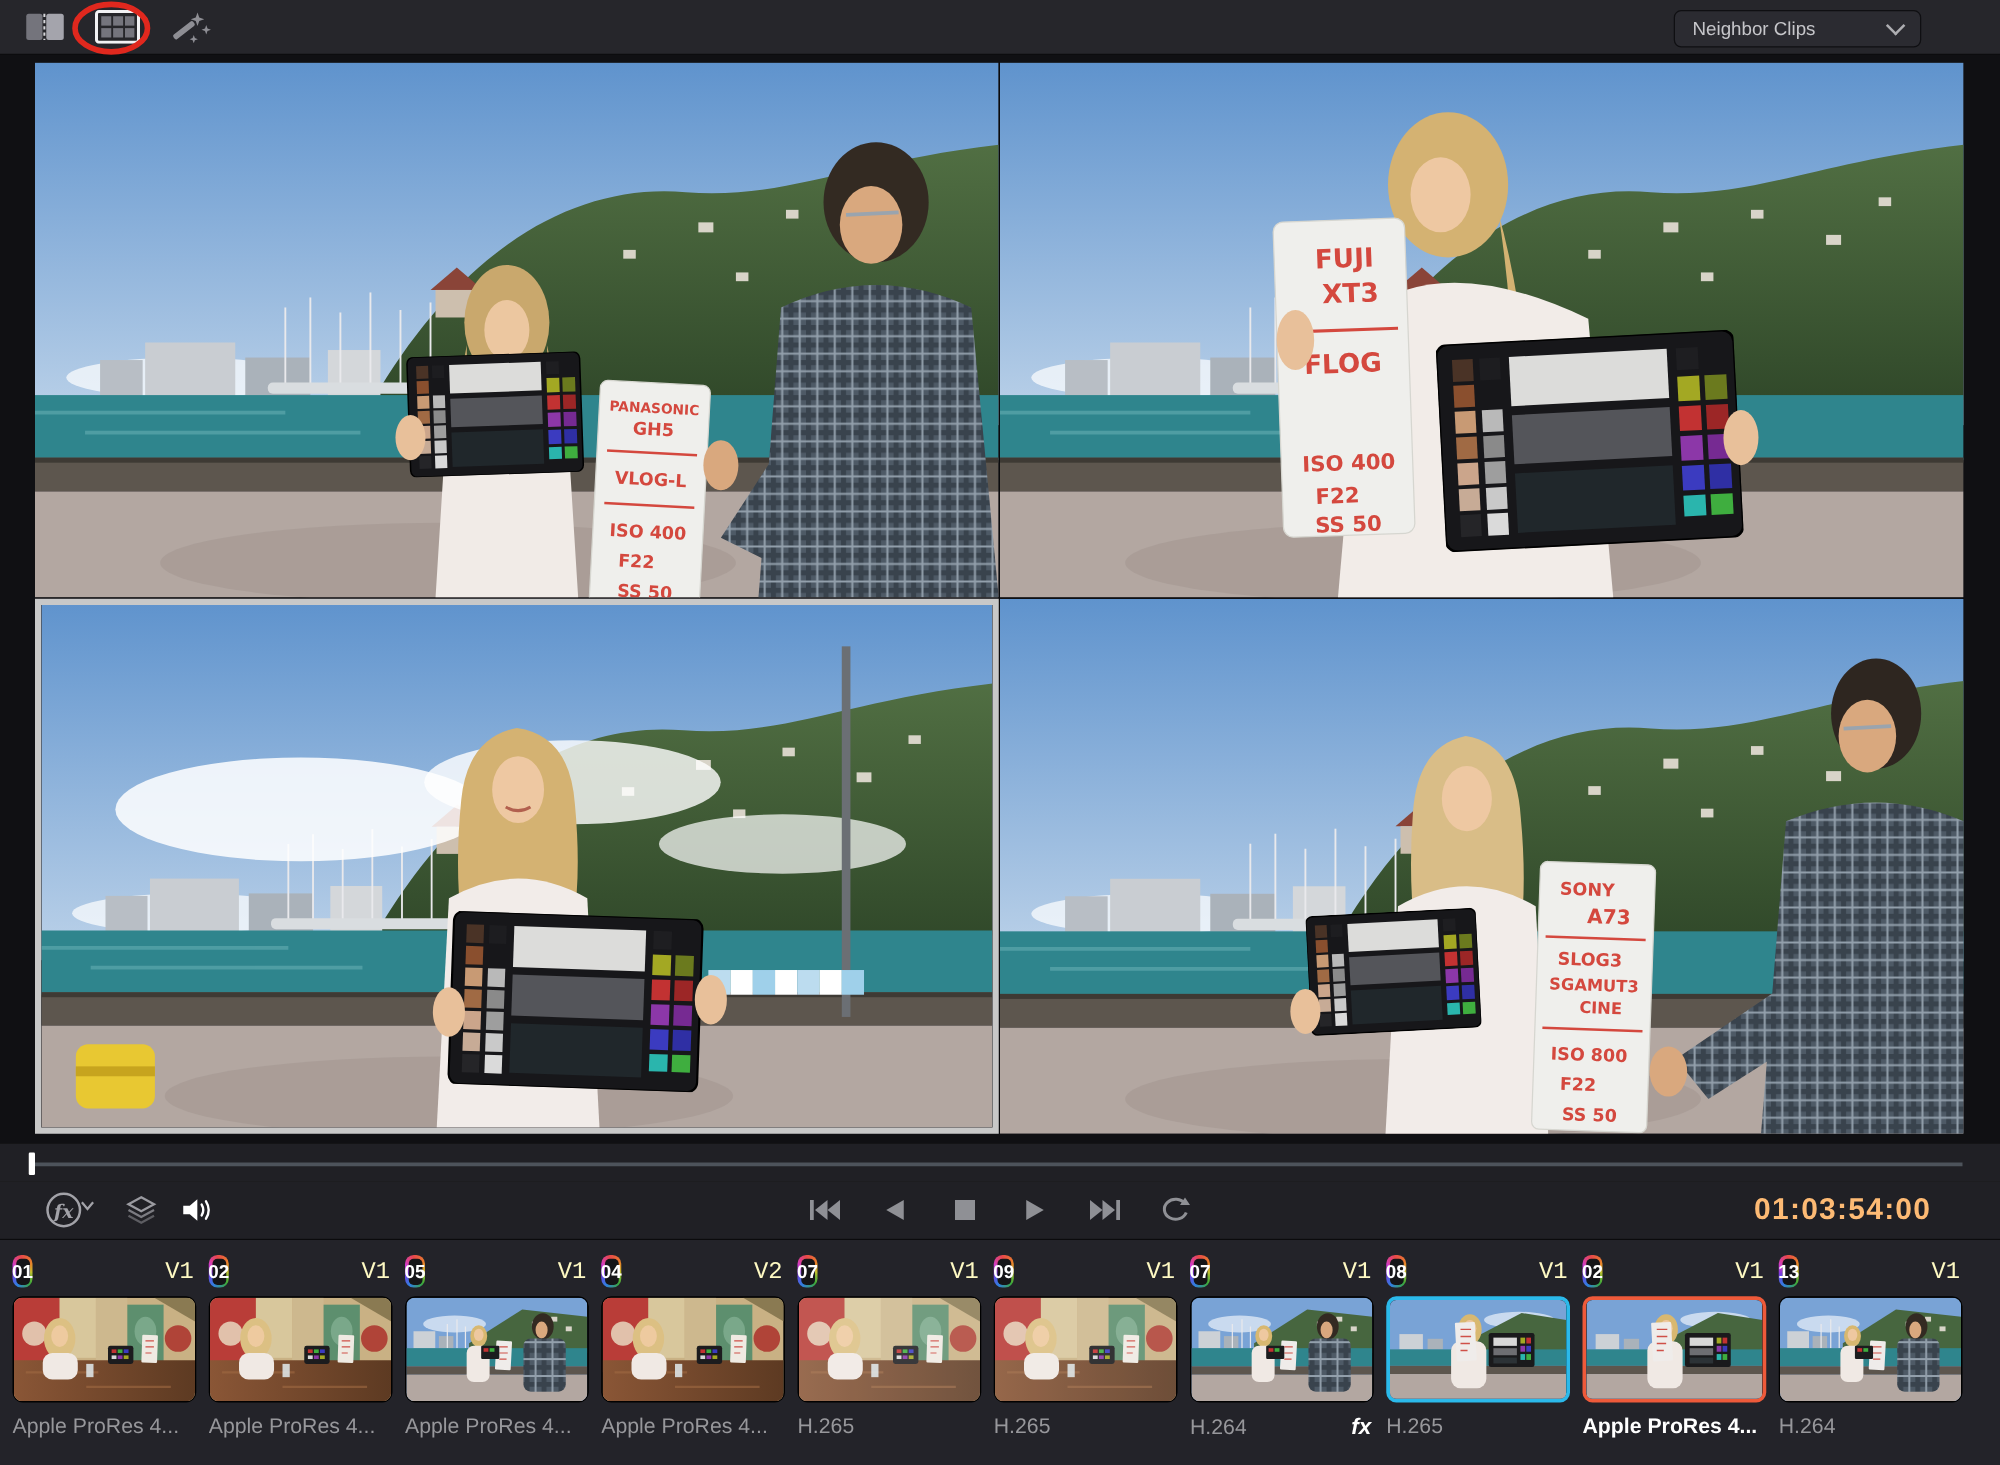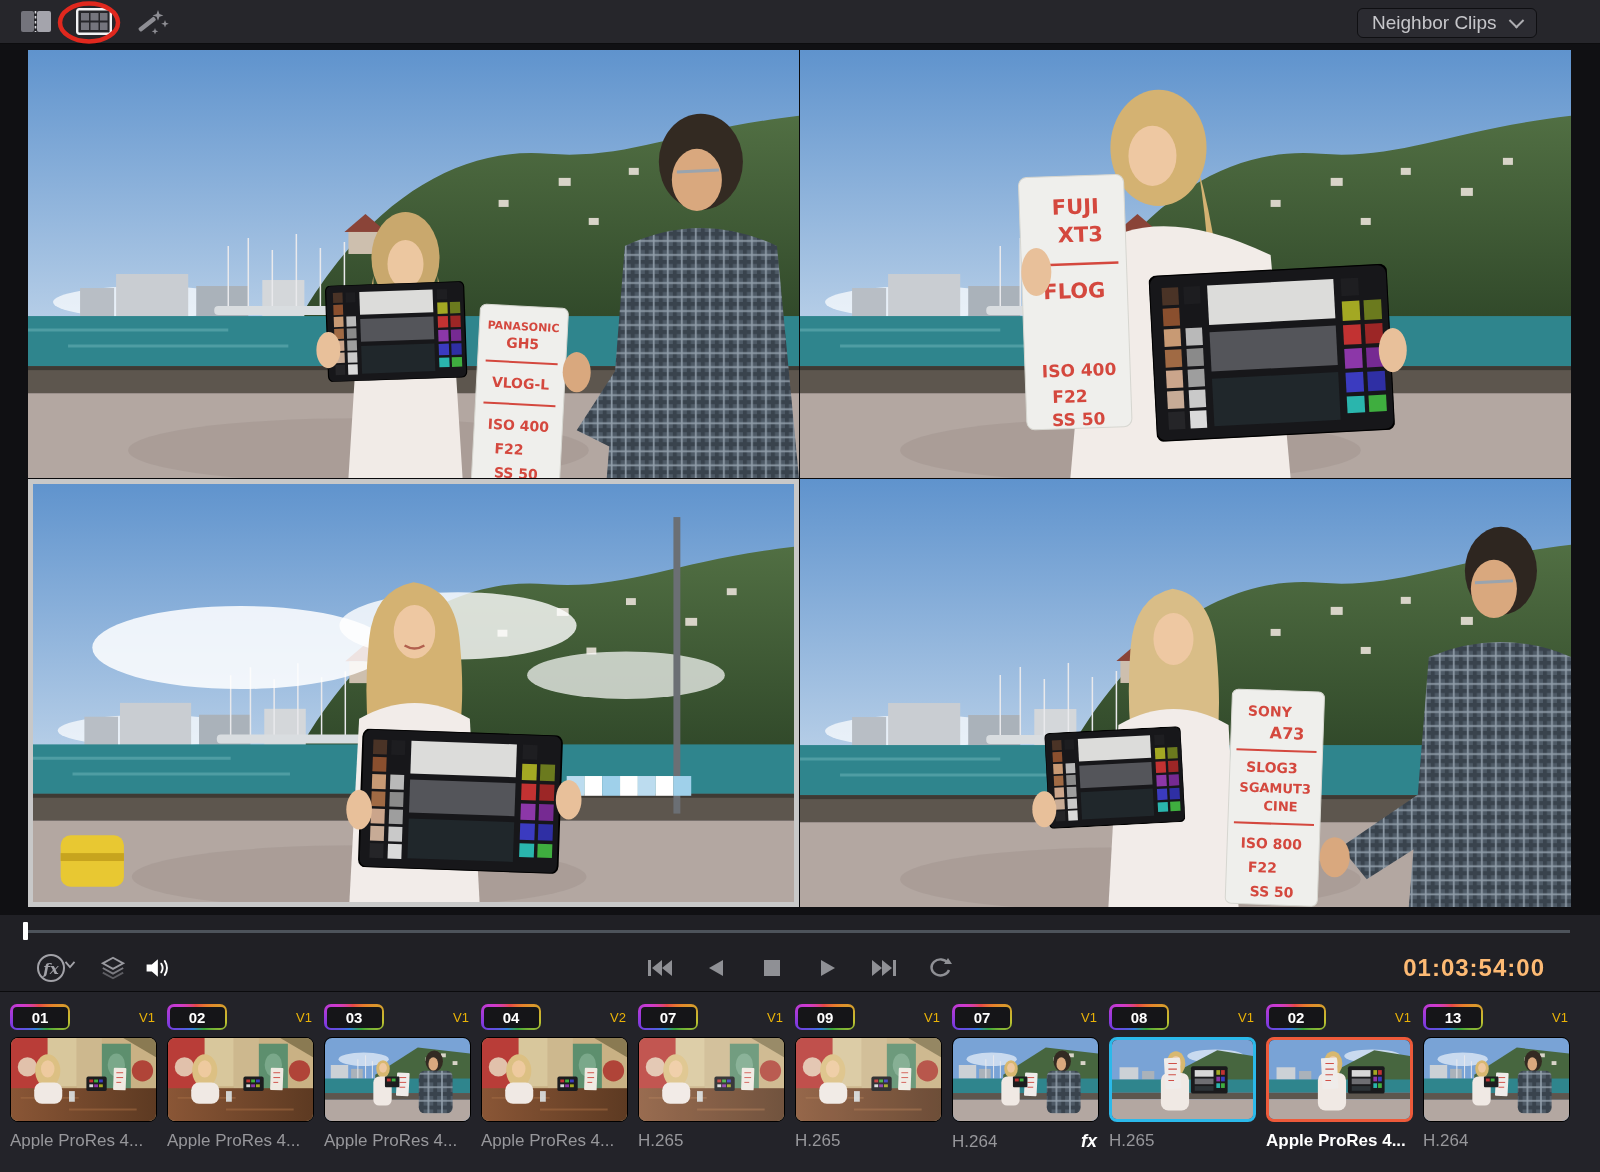--- a/index.html
+++ b/index.html
@@ -5,23 +5,23 @@
   * { margin:0; padding:0; box-sizing:border-box; }
   html,body { width:1600px; height:1172px; background:#101013; overflow:hidden;
     font-family:"Liberation Sans", sans-serif; }
 
   
   .toolbar { position:relative; height:44px; background:#26262b; display:flex; align-items:center;
     border-bottom:1px solid #0c0c0e; }
   .tb-icons { display:flex; align-items:center; gap:22px; margin-left:18px; }
   .tb-btn { width:36px; height:28px; display:flex; align-items:center; justify-content:center; cursor:pointer; }
   .annot { position:absolute; left:56px; top:0; width:66px; height:44px; pointer-events:none; }
-  .dropdown { position:absolute; right:63px; top:8px; width:180px; height:30px; background:#2b2b31;
+  .dropdown { position:absolute; right:63px; top:8px; width:198px; height:30px; background:#2b2b31;
     border:1px solid #0f0f12; border-radius:6px; display:flex; align-items:center;
-    justify-content:space-between; padding:0 14px; color:#c6c6ca; font-size:19px; cursor:pointer; }
+    justify-content:space-between; padding:0 14px; color:#c6c6ca; font-size:15px; cursor:pointer; }
   .chev { width:11px; height:11px; border-right:2px solid #aeaeb2; border-bottom:2px solid #aeaeb2;
     transform:rotate(45deg) translate(-2px,-2px); }
 
   
   .viewer { position:relative; height:871px; background:#101013; padding:6px 29px 8px 28px; }
   .vgrid { display:grid; width:1543px; height:857px; grid-template-columns:1fr 1fr;
     grid-template-rows:1fr 1fr; gap:1px; background:#0a0a0c; }
   .quad { position:relative; overflow:hidden; background:#1a1a1e; }
   .quad svg { display:block; width:100%; height:100%; }
   .quad.selected { border:5px solid #c8c8c8; }
@@ -33,25 +33,25 @@
   .transport { position:relative; height:46px; background:#202025; display:flex; align-items:center; }
   .t-left { display:flex; align-items:center; gap:18px; margin-left:36px; }
   .t-center { position:absolute; left:50%; transform:translateX(-50%); display:flex; align-items:center; gap:30px; }
   .t-btn { width:26px; height:24px; display:flex; align-items:center; justify-content:center; cursor:pointer; }
   .timecode { position:absolute; right:55px; color:#fdba74; font-size:24px; font-weight:bold; letter-spacing:1px; }
 
   
   .filmstrip { height:181px; background:#232329; border-top:1px solid #0b0b0d; display:flex; padding:12px 0 0 10px; }
   .clip { width:147px; margin-right:10px; flex:none; }
   .clip-head { display:flex; align-items:center; justify-content:space-between; height:26px; margin-bottom:7px; }
-  .badge { width:60px; height:26px; border-radius:7px; padding:2.5px;
+  .badge { width:16px; height:26px; border-radius:7px; padding:2.5px;
     background:conic-gradient(from 200deg, #2f7fe0,#7a3ae0,#cf3ad0,#e8484a,#e8822a,#c0c030,#3aa83a,#2f7fe0); }
   .badge span { display:flex; width:100%; height:100%; background:#151518; border-radius:4px;
     align-items:center; justify-content:center; color:#fff; font-weight:bold; font-size:15px; }
-  .track { color:#eab308; font-size:13px; margin-right:2px; }
+  .track { color:#fef9c3; font-size:19px; margin-right:2px;font-family:Liberation Mono, monospace; }
   .thumb { height:85px; border-radius:8px; overflow:hidden; border:1px solid #000; background:#000; cursor:pointer; }
   .thumb.cur { border:3px solid #2bb9ea; }
   .thumb.cmp { border:3px solid #ee5a3a; }
   .thumb svg { display:block; width:100%; height:100%; }
   .codec-row { display:flex; align-items:baseline; justify-content:space-between; margin-top:9px; padding-right:2px; }
   .codec { color:#97979b; font-size:17px; white-space:nowrap; overflow:hidden; }
   .codec.em { color:#ffffff; font-weight:bold; }
   .fxb { color:#ffffff; font-size:18px; font-weight:bold; font-style:italic; }
   .sign-t { fill:#d4483e; font-family:"DejaVu Sans", sans-serif; font-weight:bold; text-anchor:middle; }
 </style>
@@ -526,21 +526,21 @@
         </svg>
       </div>
     <div class="codec-row">
         <span class="codec">Apple ProRes 4...</span>
       </div>
   </div>
 
   <div class="clip">
     <div class="clip-head">
       <div class="badge">
-          <span>03</span>
+          <span>05</span>
         </div>
       <span class="track">V1</span>
     </div>
     <div class="thumb">
         <svg viewBox="0 0 150 86" preserveAspectRatio="xMidYMid slice">
           <use href="#th-pair"></use>
         </svg>
       </div>
     <div class="codec-row">
         <span class="codec">Apple ProRes 4...</span>

